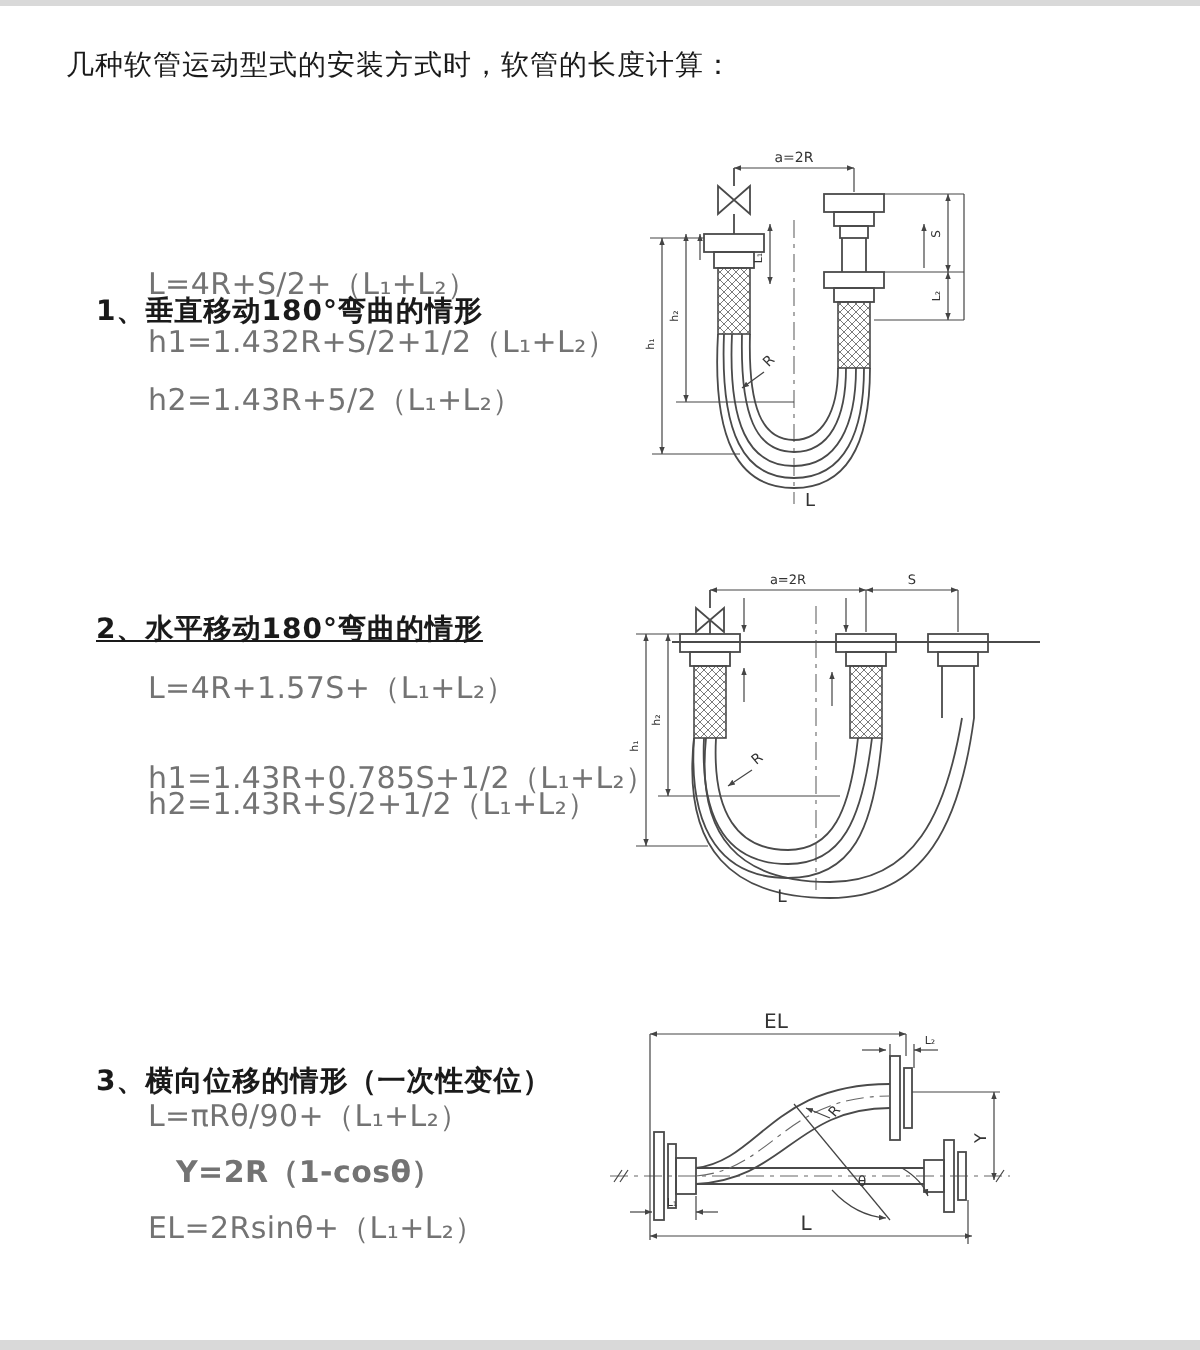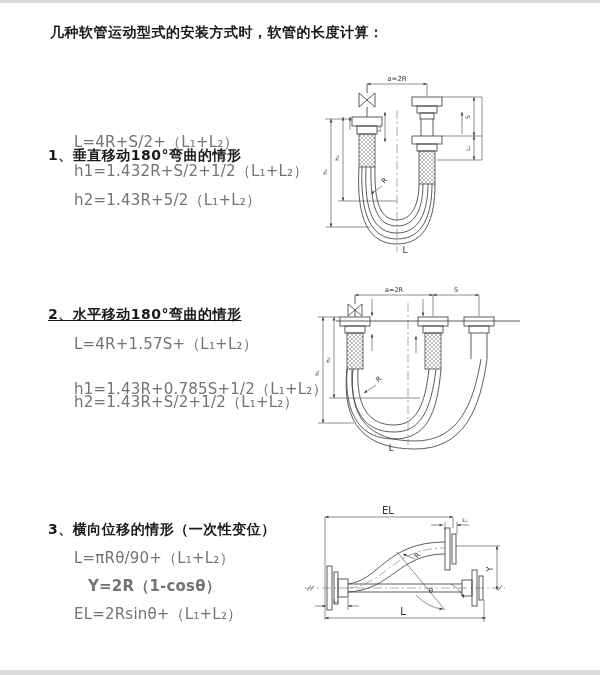--- a/index.html
+++ b/index.html
@@ -3,26 +3,26 @@
 <meta charset="utf-8">
 <style>
   html,body{margin:0;padding:0;}
   body{
     width:600px;height:675px;position:relative;background:#ffffff;
     font-family:"DejaVu Sans","Liberation Sans",sans-serif;color:#1a1a1a;overflow:hidden;
   }
   .edge{position:absolute;left:0;right:0;background:#d9d9d9;}
   .edge.top{top:0;height:3px;}
   .edge.bottom{bottom:0;height:5px;}
-  .title{position:absolute;left:50px;top:24px;font-size:14px;font-weight:bold;letter-spacing:.5px;text-align:center;}
+  .title{position:absolute;left:33px;top:24px;font-size:14px;font-weight:normal;letter-spacing:.5px;text-align:center;}
   .sec-heading{position:absolute;font-size:14px;font-weight:bold;letter-spacing:.5px;}
   .formula{position:absolute;font-size:15px;letter-spacing:.2px;color:#737373;}
   .h1s{left:48px;top:104px;margin-top:43px;} .f11{left:74px;top:133px;} .f12{left:74px;top:162px;} .f13{left:74px;top:191px;}
   .h2s{left:48px;top:306px;text-decoration:underline;} .f21{left:74px;top:335px;} .f22{left:74px;top:364px;margin-top:16px;} .f23{left:74px;top:393px;}
-  .h3s{left:48px;top:521px;} .f31{left:74px;top:549px;} .f32{left:88px;top:577px;font-weight:bold;} .f33{left:74px;top:605px;text-align:right;}
+  .h3s{left:48px;top:532px;} .f31{left:74px;top:549px;} .f32{left:88px;top:577px;font-weight:bold;} .f33{left:74px;top:605px;text-align:right;}
   svg.drawing{position:absolute;}
   svg.drawing text{fill:#333;font-family:"DejaVu Sans","Liberation Sans",sans-serif;}
   .d1{left:312px;top:72px;}
   .d2{left:308px;top:283px;}
   .d3{left:300px;top:498px;}
   .ln{stroke:#4a4a4a;stroke-width:.9;fill:none;}
   .dim{stroke:#444;stroke-width:.6;fill:none;}
   .cl{stroke:#666;stroke-width:.55;fill:none;stroke-dasharray:9 3 2 3;}
   .braid{stroke:#4a4a4a;stroke-width:.8;}
 </style>

